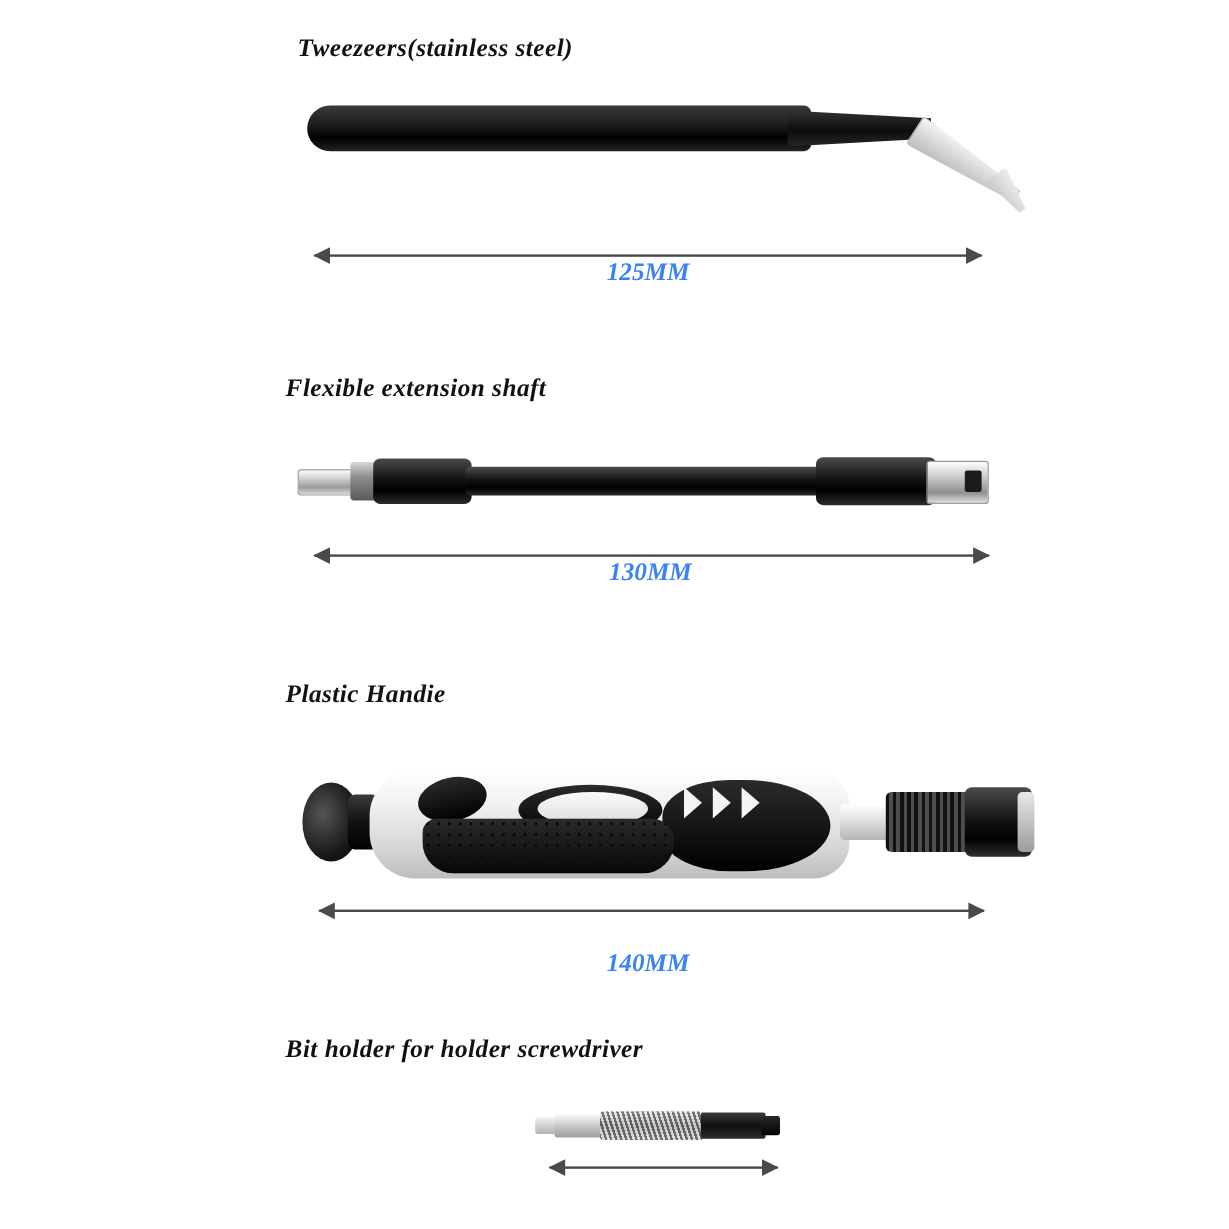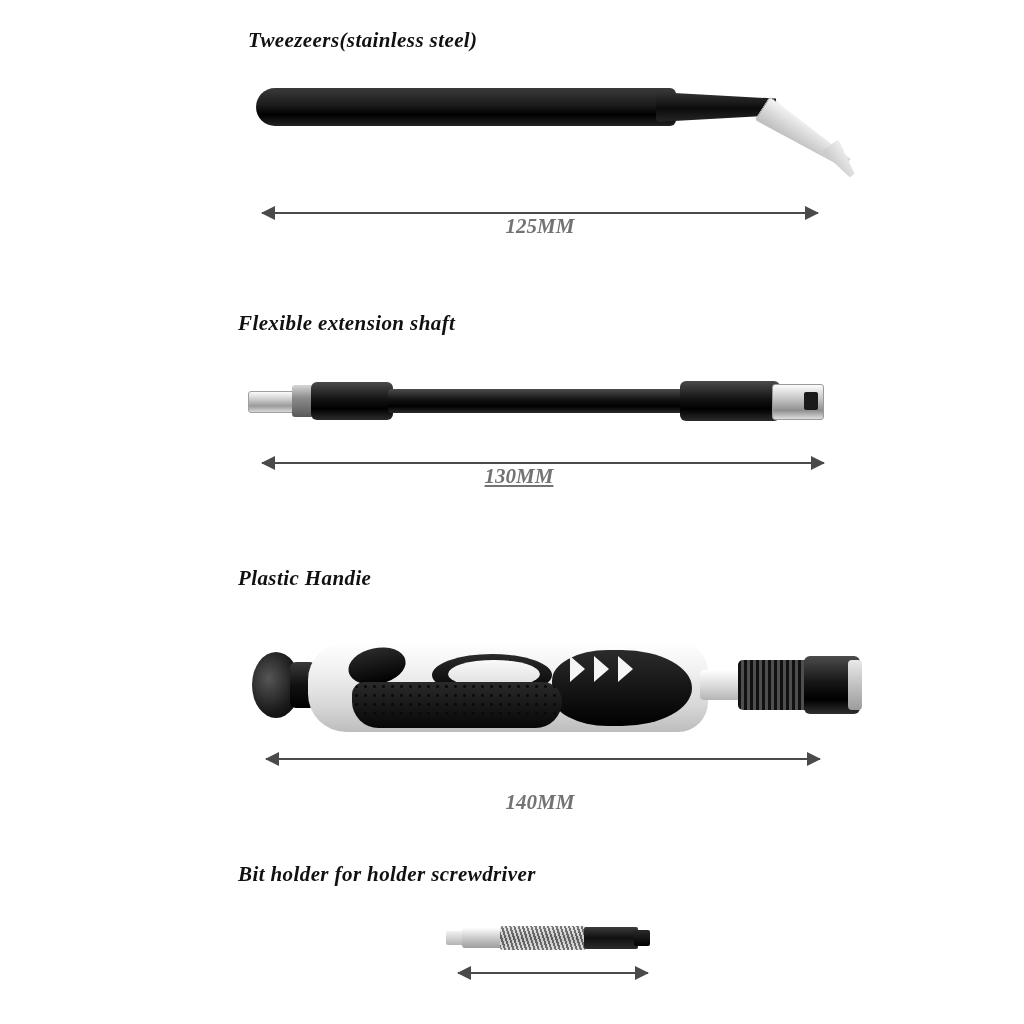--- a/index.html
+++ b/index.html
@@ -59,21 +59,21 @@
   .dim::after {
     right: -1px;
     border-left: 14px solid #4a4a4a;
   }
   .dim-label {
     position: absolute;
     font-family: "Liberation Serif", serif;
     font-style: italic;
     font-weight: bold;
     font-size: 21px;
-    color: #737373;
+    color: #3b82f6;
     white-space: nowrap;
     transform: translateX(-50%);
   }
 
   
   .tweezer-wrap { position: absolute; }
   .tweezer-body {
     position: absolute;
     left: 0; top: 0;
     width: 420px; height: 38px;
@@ -339,21 +339,21 @@
       <div class="shaft-tipA"></div>
       <div class="shaft-collarA"></div>
       <div class="shaft-gripA"></div>
       <div class="shaft-flex"></div>
       <div class="shaft-gripB"></div>
       <div class="shaft-tipB"></div>
       <div class="shaft-hole"></div>
     </div>
 
     <div class="dim" style="left:262px; top:462px; width:562px;"></div>
-    <div class="dim-label" style="left:519px; top:464px;text-decoration:underline;">130MM</div>
+    <div class="dim-label" style="left:542px; top:464px;">130MM</div>
   </div>
 
   <div class="item" style="top:0">
     <div class="item-label" style="left:238px; top:566px;">Plastic  Handie</div>
 
     <div class="handle-wrap" style="left:252px; top:630px; width:630px; height:120px;">
       <div class="handle-cap"></div>
       <div class="handle-capn"></div>
       <div class="handle-body"></div>
       <div class="handle-socket"></div>

